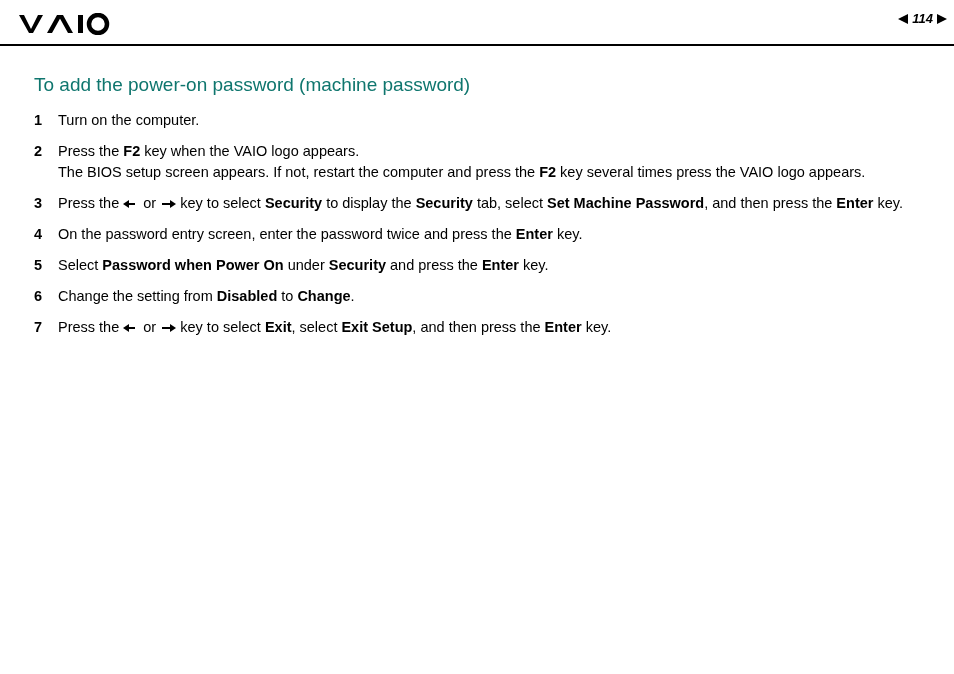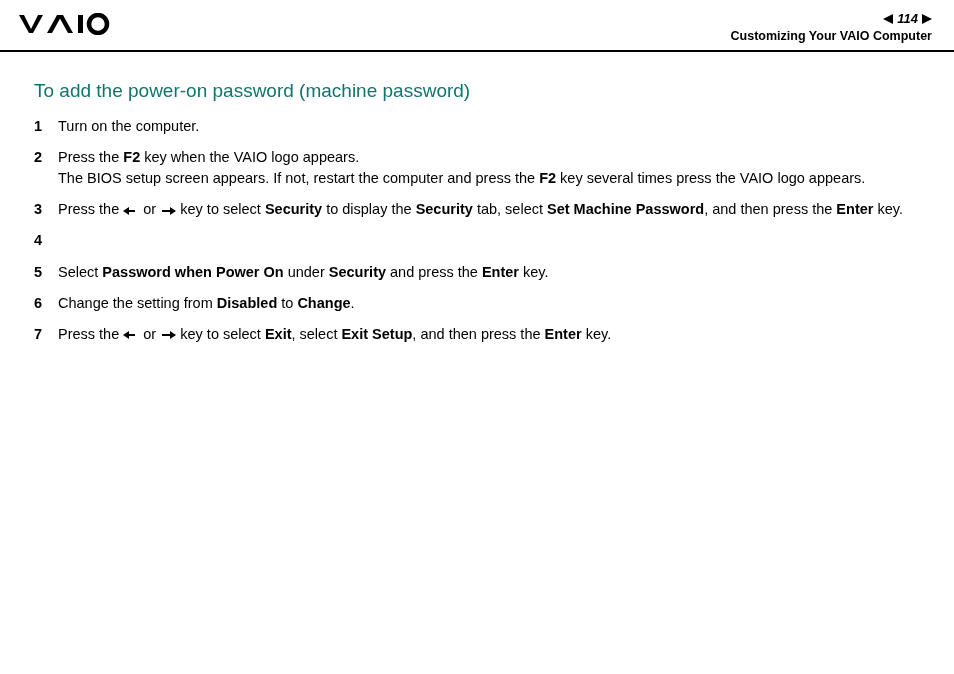--- a/index.html
+++ b/index.html
@@ -8,21 +8,21 @@
     background: #fff;
     color: #000;
     width: 954px;
     height: 674px;
     position: relative;
   }
   .header {
     display: flex;
     justify-content: space-between;
     align-items: flex-start;
-    padding: 10px 22px 6px 18px;
+    padding: 10px 7px 6px 18px;
     border-bottom: 2px solid #000;
   }
   .logo {
     display: flex;
     align-items: center;
     height: 28px;
   }
   .logo svg { height: 22px; }
   .header-right {
     text-align: right;
@@ -119,21 +119,20 @@
       <rect x="120" y="2" width="10" height="36" fill="#000"></rect>
       <circle cx="160" cy="20" r="18" fill="none" stroke="#000" stroke-width="9"></circle>
     </svg>
   </div>
   <div class="header-right">
     <div class="page-nav">
       <span class="nav-tri left"></span>
       <span>114</span>
       <span class="nav-tri right"></span>
     </div>
-    <div class="breadcrumb">Customizing Your VAIO Computer</div>
   </div>
 </div>
 
 <div class="content">
   <h2 class="section-title">To add the power-on password (machine password)</h2>
   <ol class="steps" id="steps">
       <li>
         <span class="step-num">1</span>
         <span class="step-body">
           <span class="line"><span class="seg">Turn on the computer.</span></span>
@@ -148,20 +147,21 @@
       </li>
       <li>
         <span class="step-num">3</span>
         <span class="step-body">
           <span class="line"><span class="seg">Press the </span><span class="arrow-glyph left"></span><span class="seg"> or </span><span class="arrow-glyph right"></span><span class="seg"> key to select </span><span class="seg bold">Security</span><span class="seg"> to display the </span><span class="seg bold">Security</span><span class="seg"> tab, select </span><span class="seg bold">Set Machine Password</span><span class="seg">, and then press the </span><span class="seg bold">Enter</span><span class="seg"> key.</span></span>
         </span>
       </li>
       <li>
         <span class="step-num">4</span>
         <span class="step-body">
+          <span class="line"><span class="seg">On the password entry screen, enter the password twice and press the </span><span class="seg bold">Enter</span><span class="seg"> key.</span></span>
         </span>
       </li>
       <li>
         <span class="step-num">5</span>
         <span class="step-body">
           <span class="line"><span class="seg">Select </span><span class="seg bold">Password when Power On</span><span class="seg"> under </span><span class="seg bold">Security</span><span class="seg"> and press the </span><span class="seg bold">Enter</span><span class="seg"> key.</span></span>
         </span>
       </li>
       <li>
         <span class="step-num">6</span>

